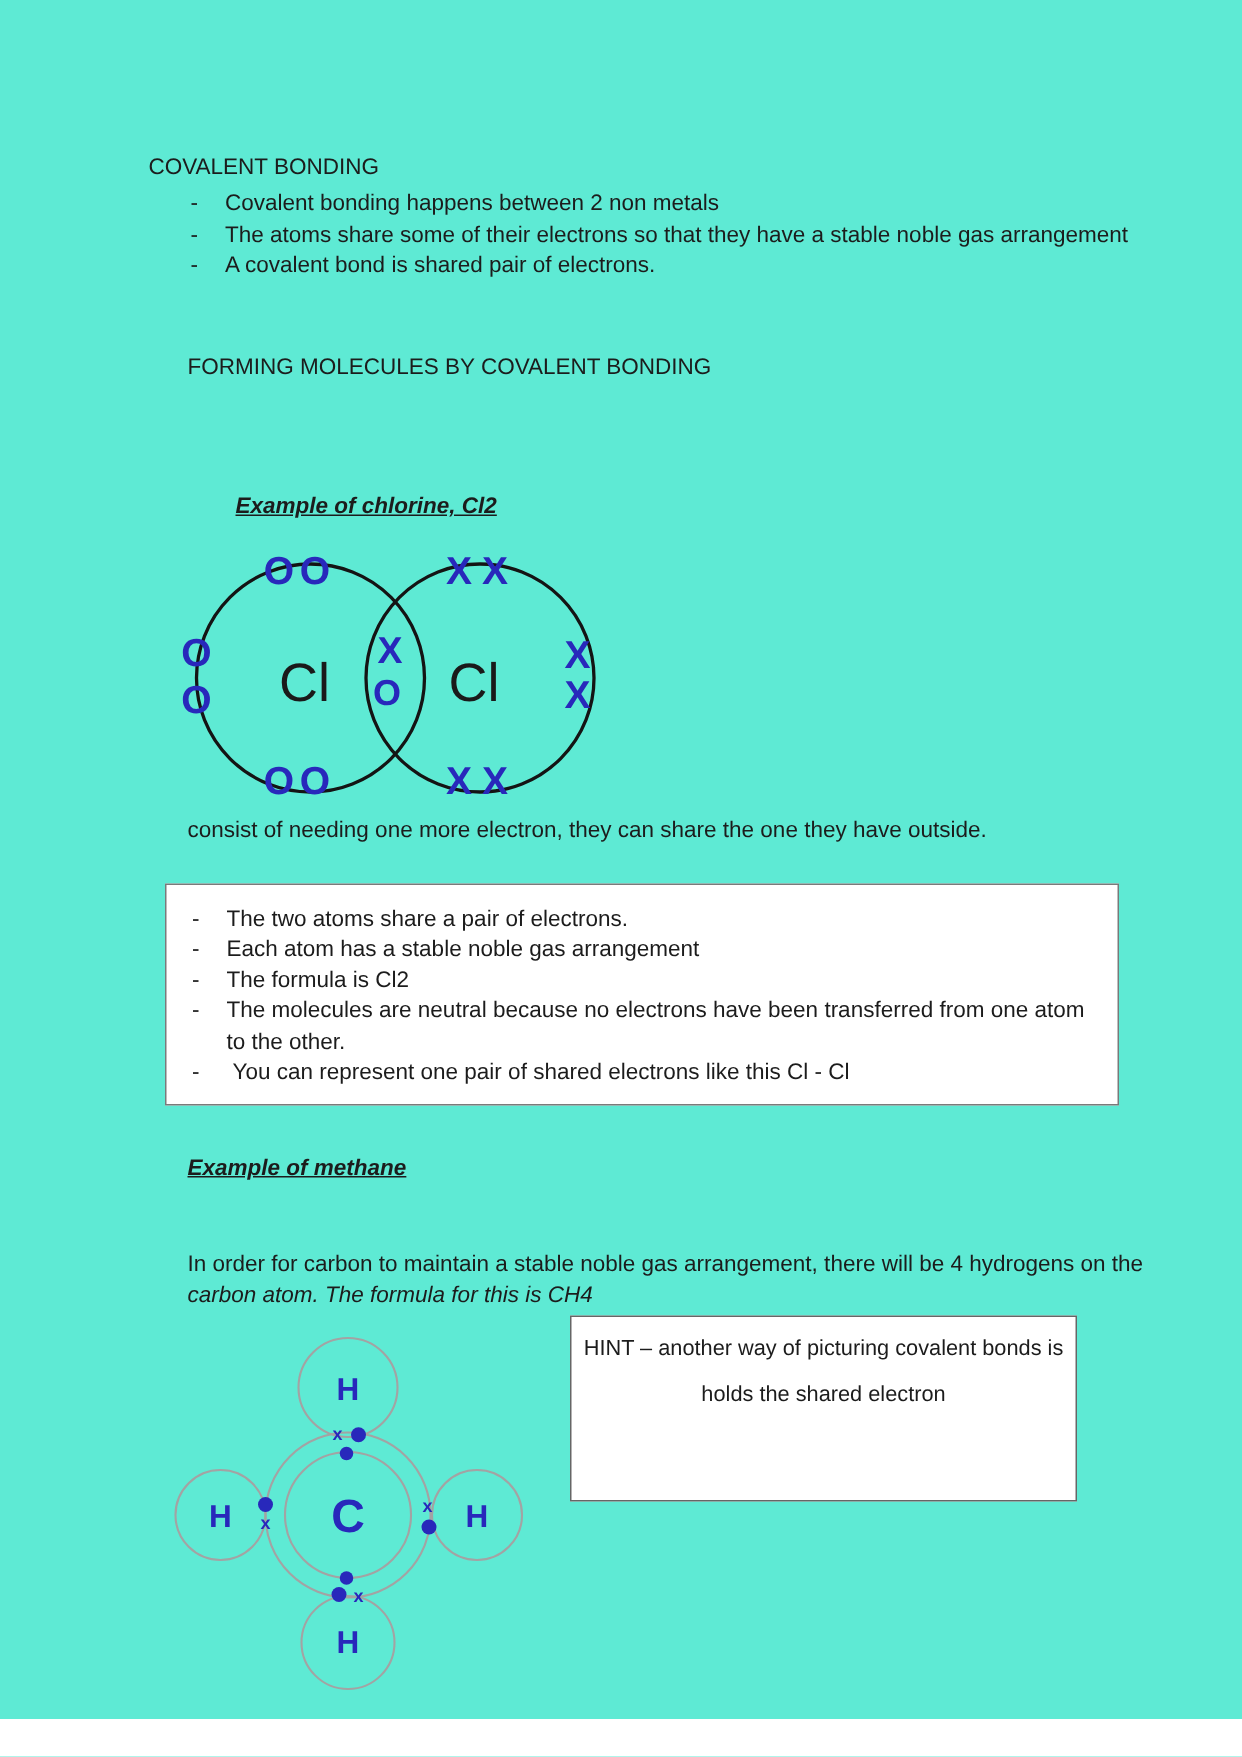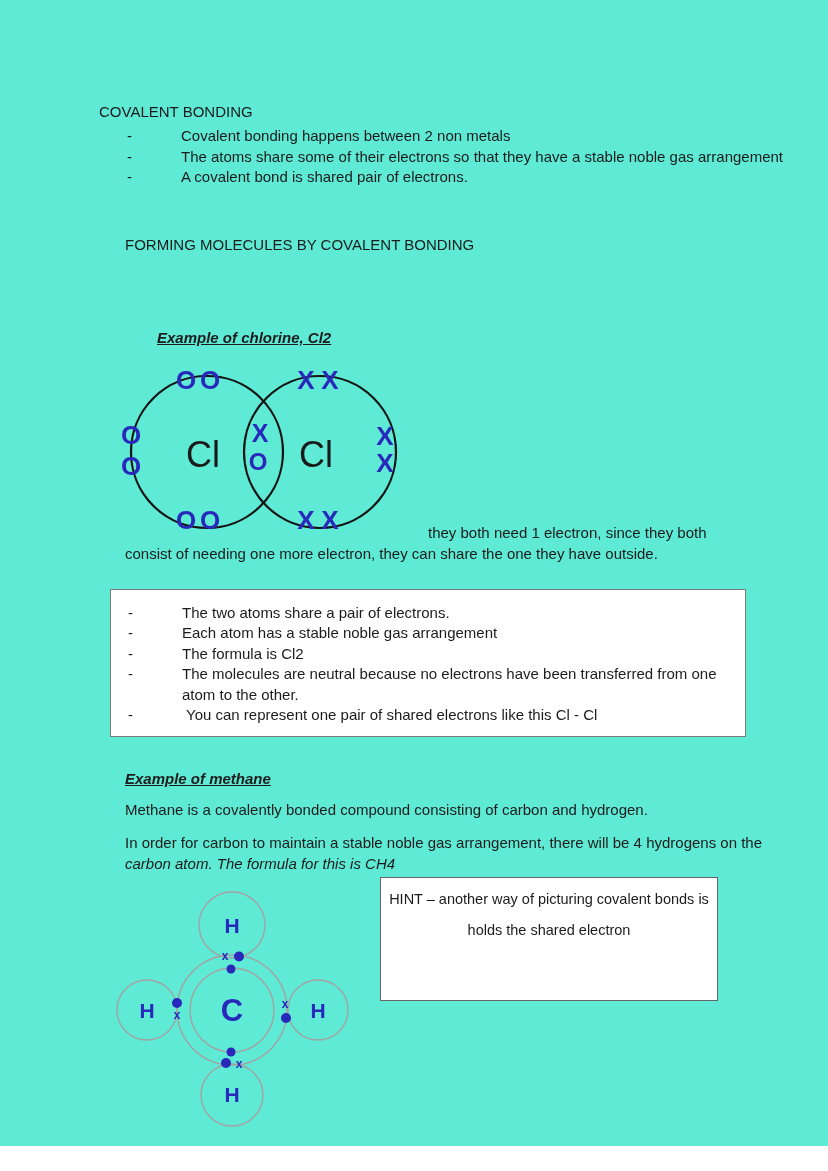--- a/index.html
+++ b/index.html
@@ -15,21 +15,21 @@
   .abs{position:absolute;}
   .heading{font-size:15px;color:#1c1c1c;}
   .example-heading{
     font-style:italic;
     font-weight:600;
     text-decoration:underline;
     font-size:15px;
   }
   .bullet-row{display:flex;line-height:20.5px;}
   .bullet-dash{width:23px;flex:0 0 23px;}
-  .bullet-text{flex:1;margin-left:31px;}
+  .bullet-text{flex:1;}
   .summary-box{
     box-sizing:border-box;
     width:636px;height:148px;
     border:1.5px solid #7a7a7a;
     padding:13px 14px 10px 17px;
     background:#ffffff;
   }
   .summary-box .bullet-row{line-height:20.4px;}
   .summary-box .bullet-text{max-width:578px;}
   .hint-box{
@@ -91,21 +91,20 @@
     <text x="220" y="34" font-size="26" font-weight="bold" fill="#2828bb" text-anchor="middle">X</text>
     <text x="275" y="90" font-size="26" font-weight="bold" fill="#2828bb" text-anchor="middle">X</text>
     <text x="275" y="117" font-size="26" font-weight="bold" fill="#2828bb" text-anchor="middle">X</text>
     <text x="196" y="174" font-size="26" font-weight="bold" fill="#2828bb" text-anchor="middle">X</text>
     <text x="220" y="174" font-size="26" font-weight="bold" fill="#2828bb" text-anchor="middle">X</text>
 
     <text x="150" y="87" font-size="25" font-weight="bold" fill="#2828bb" text-anchor="middle">X</text>
     <text x="148" y="115" font-size="24" font-weight="bold" fill="#2828bb" text-anchor="middle">O</text>
   </svg>
 
-  <div class="abs" style="left:428px;top:524px;">they both need 1 electron, since they both</div>
   <div class="abs" style="left:125px;top:545px;">consist of needing one more electron, they can share the one they have outside.</div>
 
   <div class="abs summary-box" style="left:110px;top:589px;">
     <div class="bullet-row">
       <span class="bullet-dash">-</span>
       <span class="bullet-text">The two atoms share a pair of electrons.</span>
     </div>
     <div class="bullet-row">
       <span class="bullet-dash">-</span>
       <span class="bullet-text">Each atom has a stable noble gas arrangement</span>
@@ -118,21 +117,20 @@
       <span class="bullet-dash">-</span>
       <span class="bullet-text">The molecules are neutral because no electrons have been transferred from one atom to the other.</span>
     </div>
     <div class="bullet-row">
       <span class="bullet-dash">-</span>
       <span class="bullet-text" style="padding-left:4px;">You can represent one pair of shared electrons like this Cl - Cl</span>
     </div>
   </div>
 
   <div class="abs example-heading" style="left:125px;top:770px;">Example of methane</div>
-  <div class="abs" style="left:125px;top:801px;">Methane is a covalently bonded compound consisting of carbon and hydrogen.</div>
   <div class="abs" style="left:125px;top:832px;line-height:21px;">In order for carbon to maintain a stable noble gas arrangement, there will be 4 hydrogens on the</div>
   <div class="abs" style="left:125px;top:853px;line-height:21px;font-style:italic;">carbon atom. The formula for this is CH4</div>
 
   <div class="abs hint-box" style="left:380px;top:877px;">
     <div class="hint-line">HINT – another way of picturing covalent bonds is</div>
     <div class="hint-line">holds the shared electron</div>
   </div>
 
   <svg class="abs" style="left:108px;top:886px;" width="250" height="250" viewBox="0 0 250 250">
 

